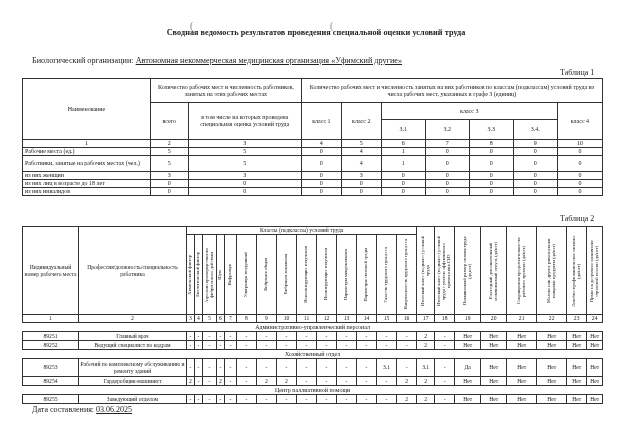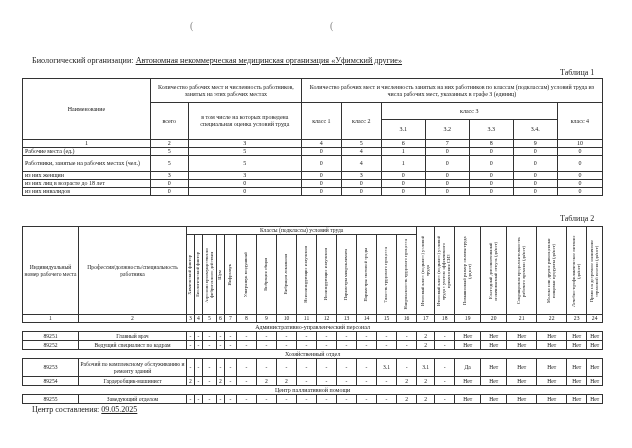--- a/index.html
+++ b/index.html
@@ -28,20 +28,21 @@
   .date { position: absolute; left: 32px; top: 405px; font-size: 8px; }
   .date .val { text-decoration: underline; }
 </style>
 </head>
 <body>
 
 <div class="page">
   <span class="mark" style="left:190px">(</span>
   <span class="mark" style="left:330px">(</span>
 
+  <div class="title">Сводная ведомость результатов проведения специальной оценки условий труда</div>
 
   <div class="org">
     <span>Биологический организации:</span>
     <span class="val">Автономная некоммерческая медицинская организация «Уфимский другие»</span>
   </div>
 
   <div class="tlabel" style="left:560px; top:68px;">Таблица 1</div>
 
   <table class="t1">
     <colgroup>
@@ -421,16 +422,16 @@
           <td>Нет</td>
           <td>Нет</td>
           <td>Нет</td>
           <td>Нет</td>
           <td>Нет</td>
         </tr>
       </tbody>
   </table>
 
   <div class="date">
-    <span>Центр составления:</span>
-    <span class="val">09.05.2025</span>
+    <span>Дата составления:</span>
+    <span class="val">03.06.2025</span>
   </div>
 </div>
 
 </body></html>

